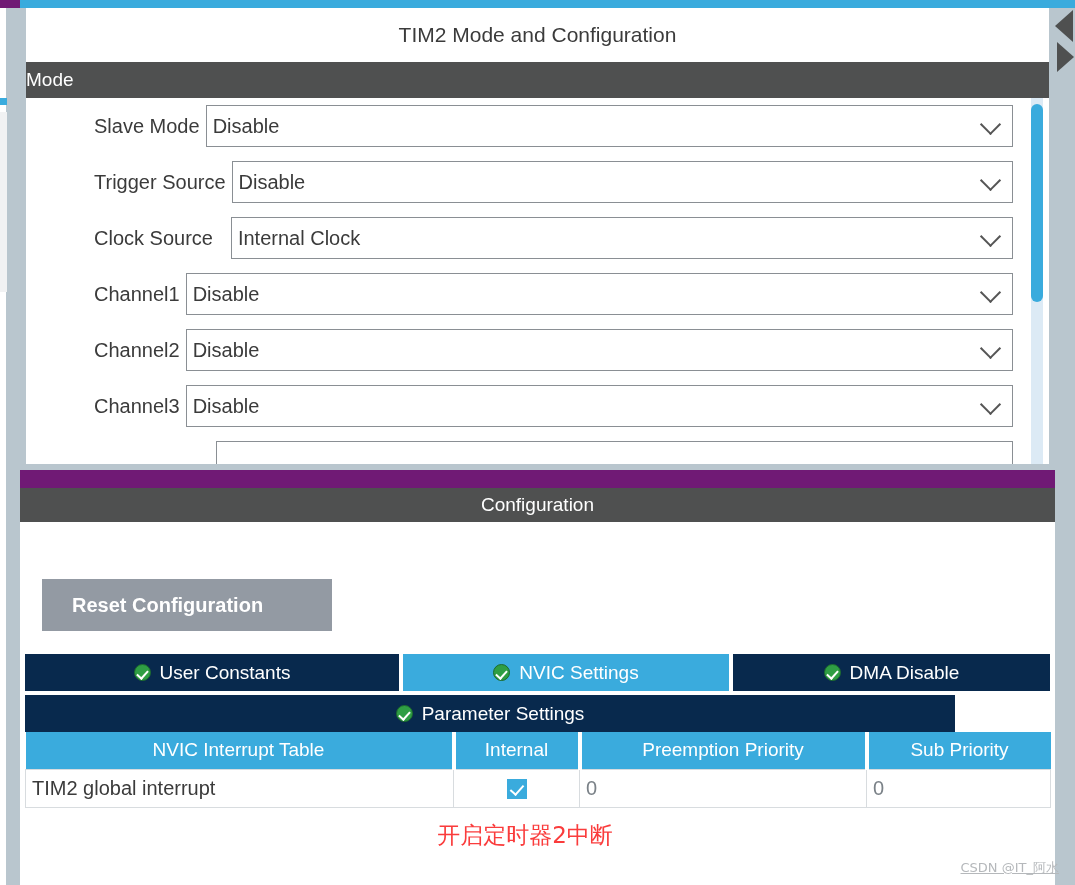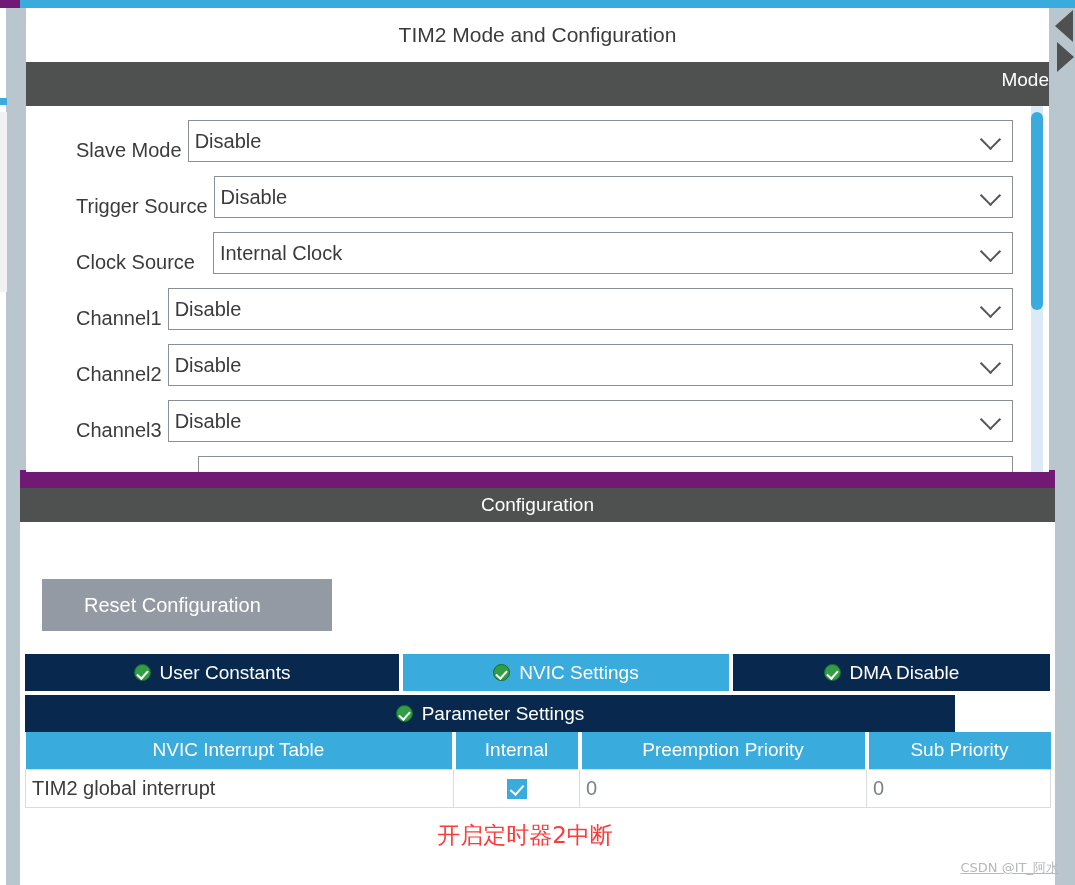--- a/index.html
+++ b/index.html
@@ -94,40 +94,40 @@
   }
   .panel-title {
     height: 54px;
     line-height: 54px;
     text-align: center;
     font-size: 21px;
     color: #3b3b3b;
     background: #ffffff;
   }
   .section-header {
-    height: 44px;
+    height: 36px;
     line-height: 36px;
-    text-align: right;
+    text-align: left;
     font-size: 19px;
     color: #ffffff;
     background: #4f5050;
   }
   .mode-body {
     position: relative;
     height: 366px;
     background: #ffffff;
     overflow: hidden;
   }
 
   .field-row {
     position: relative;
     display: flex;
-    align-items: flex-end;
+    align-items: center;
     height: 56px;
-    padding-left: 50px;
+    padding-left: 68px;
   }
   .field-label {
     font-size: 20px;
     color: #3b3b3b;
     white-space: nowrap;
     flex: 0 0 auto;
   }
   .field-box {
     position: relative;
     height: 42px;
@@ -196,22 +196,23 @@
   .reset-btn {
     position: absolute;
     left: 22px; top: 57px;
     width: 290px; height: 52px;
     background: #939aa3;
     border: none;
     color: #ffffff;
     font-size: 20px;
     font-family: "Liberation Sans", sans-serif;
     text-align: left;
-    padding-left: 42px;
+    padding-left: 30px;
     cursor: pointer;
+    font-weight: bold;
   }
 
   
   .tab-row {
     position: absolute;
     left: 5px;
     width: 1025px;
     height: 37px;
     display: flex;
     background: #ffffff;

